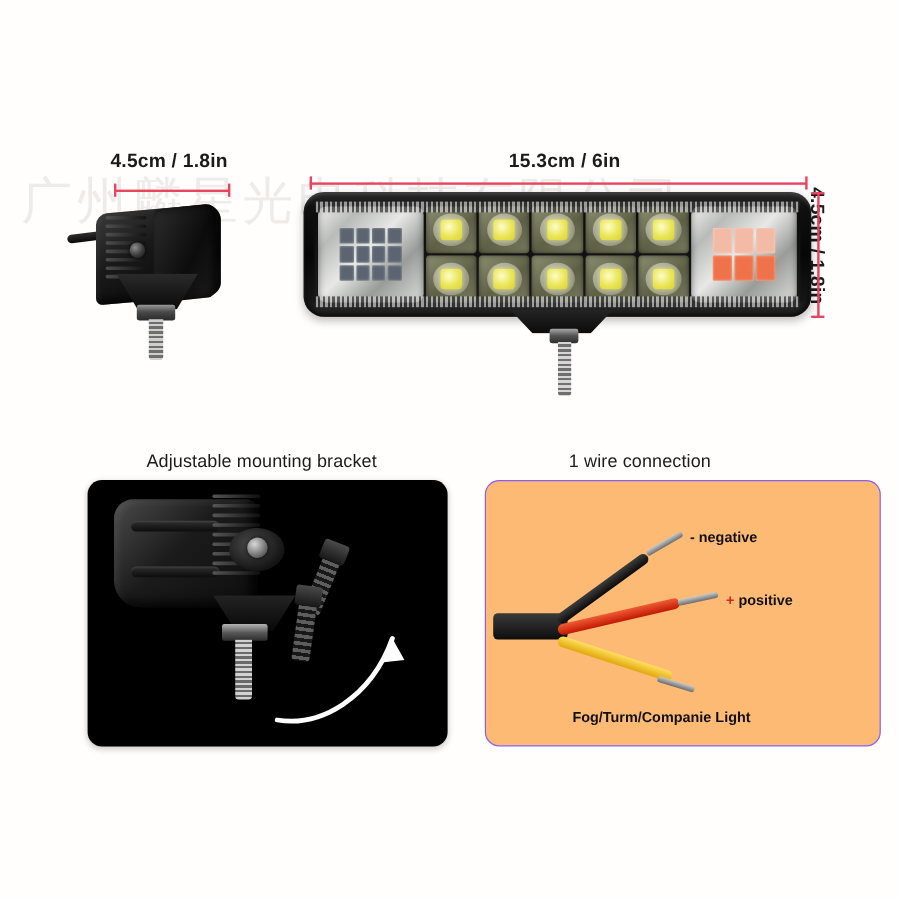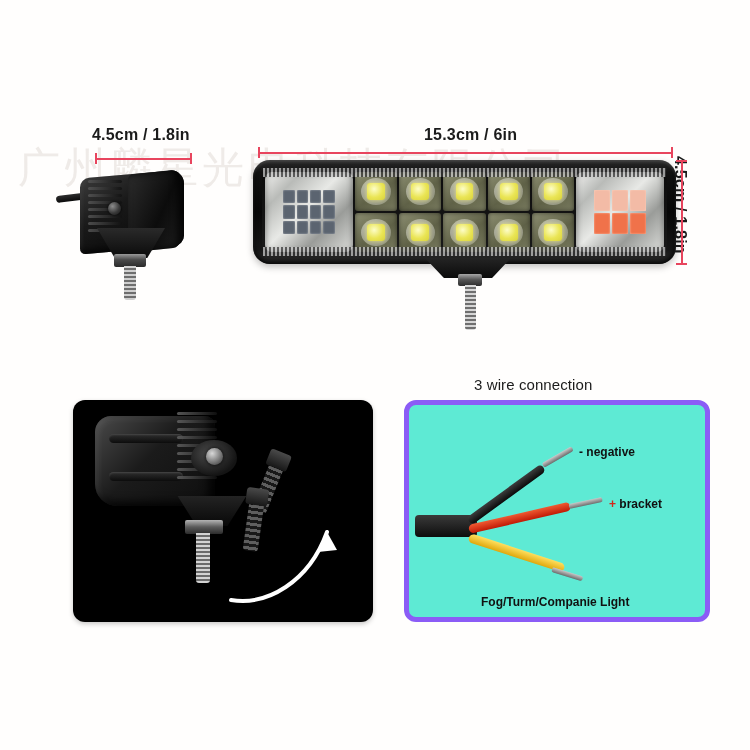--- a/index.html
+++ b/index.html
@@ -146,22 +146,22 @@
   }
 
   
   .panel-title{position:absolute;font-size:15px;color:#1c1c1c;letter-spacing:.1px;}
   .panel{position:absolute;border-radius:12px;}
   .panel-dark{
     left:73px;top:400px;width:300px;height:222px;background:#000;
     box-shadow:0 2px 5px rgba(0,0,0,.22);overflow:hidden;
   }
   .panel-light{
-    left:404px;top:400px;width:306px;height:222px;background:#5eead4;
-    border:5px solid #8b5cf6;box-sizing:border-box;overflow:hidden;
+    left:404px;top:400px;width:330px;height:222px;background:#fdba74;
+    border:1px solid #8b5cf6;box-sizing:border-box;overflow:hidden;
   }
 
   
   .bk-body{
     position:absolute;left:22px;top:16px;width:120px;height:90px;
     background:linear-gradient(135deg,#4a4a4a,#1b1b1b 45%,#0e0e0e);
     border-radius:16px 10px 10px 22px;
     box-shadow:inset -6px -4px 10px rgba(0,0,0,.9), inset 3px 3px 6px rgba(255,255,255,.09);
   }
   .bk-body i{
@@ -331,20 +331,21 @@
         </div>
       </div>
     </div>
     <div class="knurl top"></div>
     <div class="knurl bot"></div>
   </div>
   <div class="bar-bracket"></div>
   <div class="bar-nut"></div>
   <div class="bar-stud"></div>
 
+  <div class="panel-title" style="left:122px;top:376px;">Adjustable mounting bracket</div>
   <div class="panel panel-dark">
     <div class="bk-body">
       <i style="top:18px;"></i>
         <i style="top:56px;"></i>
     </div>
     <div class="bk-ribs">
       <i></i>
         <i></i>
         <i></i>
         <i></i>
@@ -368,34 +369,34 @@
       <div class="head"></div>
         <div class="shaft"></div>
     </div>
 
     <svg class="arrow" viewBox="0 0 120 110">
       <path d="M8 104 C 44 110, 86 86, 104 36" stroke="#ffffff" stroke-width="4" fill="none" stroke-linecap="round"></path>
       <path d="M104 36 L 95 56 L 114 54 Z" fill="#ffffff"></path>
     </svg>
   </div>
 
-  <div class="panel-title" style="left:474px;top:376px;">3 wire connection</div>
+  <div class="panel-title" style="left:474px;top:376px;">1 wire connection</div>
   <div class="panel panel-light">
     <div class="sheath"></div>
 
     <div class="wire wire-black"></div>
     <div class="wire wire-red"></div>
     <div class="wire wire-yellow"></div>
 
     <div class="tipw tip-black"></div>
     <div class="tipw tip-red"></div>
     <div class="tipw tip-yellow"></div>
 
     <div class="wlabel lbl-neg">
       <span class="sign">-</span><span> negative</span>
     </div>
     <div class="wlabel pos lbl-pos">
-      <span class="sign">+</span><span> bracket</span>
+      <span class="sign">+</span><span> positive</span>
     </div>
     <div class="wlabel lbl-fog">Fog/Turm/Companie Light</div>
   </div>
 
 </div>
 
 </body></html>

